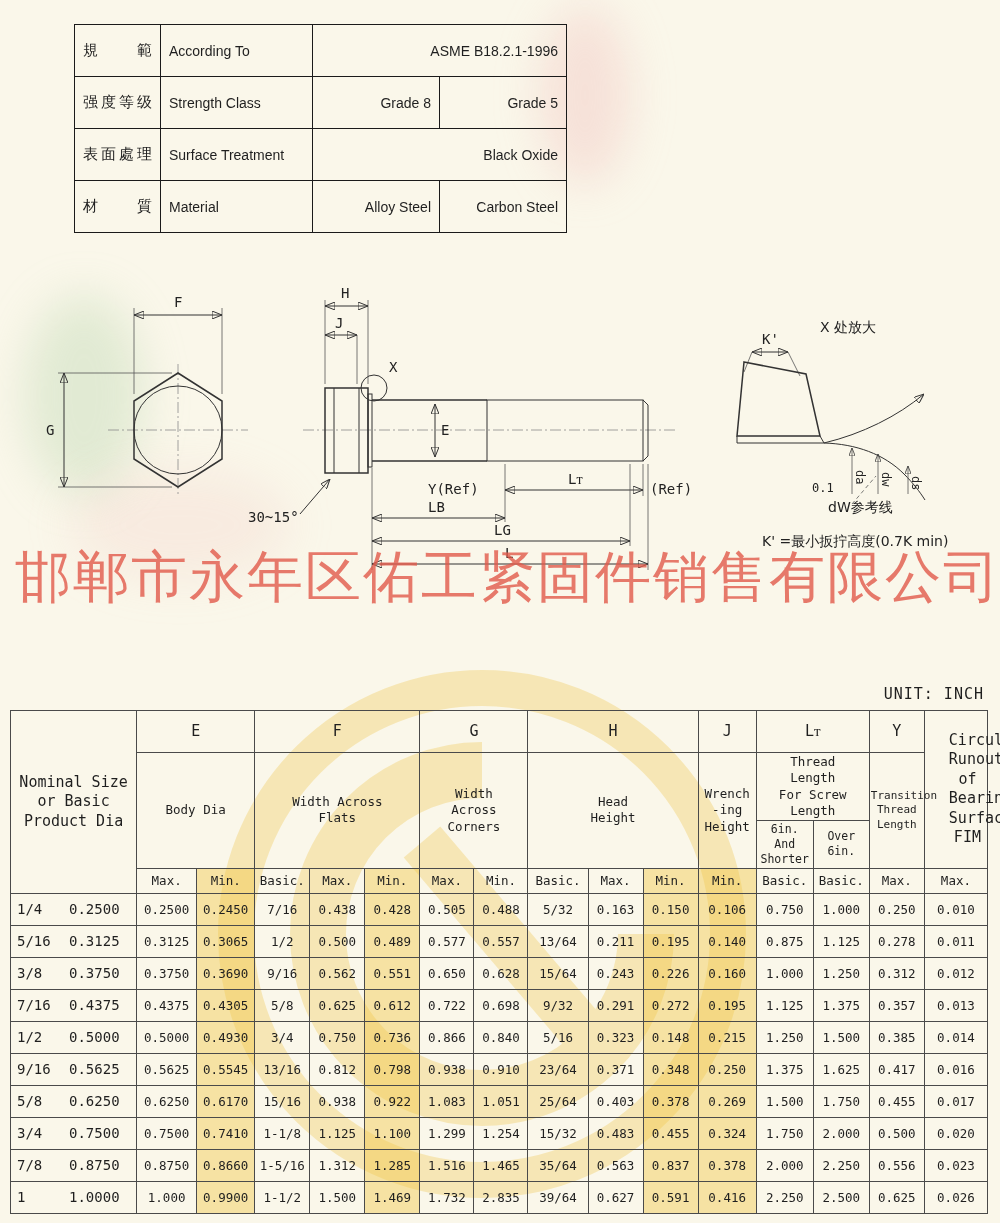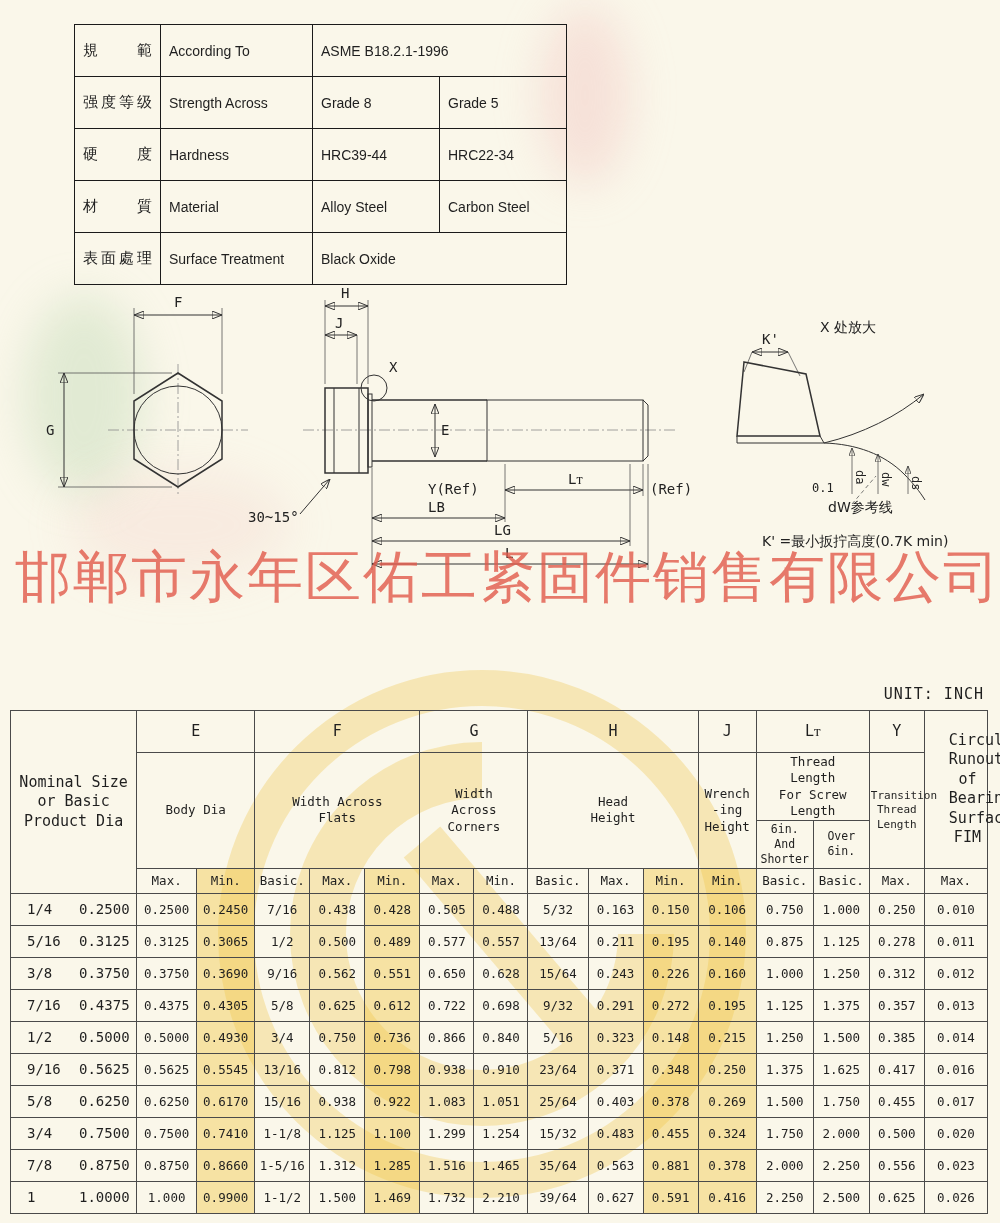--- a/index.html
+++ b/index.html
@@ -15,21 +15,21 @@
   .blotch { position:absolute; border-radius:50%; filter:blur(22px); pointer-events:none; z-index:0; }
   .b1 { left:24px; top:295px; width:120px; height:200px; background:rgba(170,205,160,0.30); }
   .b2 { left:540px; top:5px;  width:90px;  height:180px; background:rgba(238,180,180,0.32); }
   .b3 { left:70px;  top:470px; width:220px; height:110px; background:rgba(238,190,185,0.20); }
 
   
   .spec-table { position:absolute; top:24px; left:74px; border-collapse:collapse; z-index:2; background:transparent; }
   .spec-table td { border:1px solid #1a1a1a; height:28px; font-size:14px; padding:16px 8px; }
   .spec-table td.zh { width:86px; font-size:15px; text-align:justify; text-align-last:justify; font-family:"DejaVu Sans", sans-serif; }
   .spec-table td.en { width:152px; text-align:left; }
-  .spec-table td.v  { width:127px; text-align:left; }
+  .spec-table td.v  { width:127px; text-align:right; }
 
   
   .drawing { position:absolute; top:278px; left:0; z-index:1; }
   .drawing line, .drawing path, .drawing polygon, .drawing circle, .drawing rect { stroke:#333; fill:none; stroke-width:1; }
   .drawing .thick { stroke-width:1.5; }
   .drawing .cl { stroke:#8a8a8a; stroke-width:0.8; stroke-dasharray:11 3 2 3; }
   .drawing .ext { stroke-width:0.8; stroke:#555; }
   .drawing text { font-family:"DejaVu Sans Mono", monospace; font-size:14px; fill:#222; stroke:none; }
   .drawing text.cjk { font-family:"DejaVu Sans", sans-serif; font-size:14px; }
   .drawing text.small { font-size:12px; }
@@ -54,21 +54,21 @@
   .dim th, .dim td { border:1px solid #4a4a4a; text-align:center; font-weight:normal; background:transparent; }
   .dim th { font-size:12.5px; white-space:pre-line; line-height:1.3; padding:1px; }
   .dim tr.r-letter th { height:42px; font-size:15px; }
   .dim tr.r-desc  th { height:58px;margin-top:41px; }
   .dim tr.r-sub   th { height:38px; font-size:11.5px; }
   .dim tr.r-lab   th { height:25px; }
   .dim th.nomh { font-size:13px; }
   .dim th.fim  { font-size:12px;padding-left:24px; }
   .dim th.ysmall { font-size:11px; }
   .dim td { font-size:12.5px; height:32px; }
-  .dim td.nom { text-align:left; padding-left:16px; font-size:14px; }
+  .dim td.nom { text-align:left; padding-left:6px; font-size:14px; }
   .dim td.nom .frac { display:inline-block; width:52px; }
   .dim .hl { background:rgba(240,198,65,0.42); }
 </style>
 </head>
 <body>
 
 <div class="blotch b1"></div>
 <div class="blotch b2"></div>
 <div class="blotch b3"></div>
 
@@ -82,40 +82,34 @@
 
 <table class="spec-table">
   <tbody>
       <tr>
         <td class="zh">規範</td>
         <td class="en">According To</td>
         <td class="v" colspan="2">ASME B18.2.1-1996</td>
       </tr>
       <tr>
         <td class="zh">强度等级</td>
-        <td class="en">Strength Across</td>
+        <td class="en">Strength Class</td>
         <td class="v">Grade 8</td>
         <td class="v">Grade 5</td>
       </tr>
       <tr>
-        <td class="zh">硬度</td>
-        <td class="en">Hardness</td>
-        <td class="v">HRC39-44</td>
-        <td class="v">HRC22-34</td>
+        <td class="zh">表面處理</td>
+        <td class="en">Surface Treatment</td>
+        <td class="v" colspan="2">Black  Oxide</td>
       </tr>
       <tr>
         <td class="zh">材質</td>
         <td class="en">Material</td>
         <td class="v">Alloy Steel</td>
         <td class="v">Carbon Steel</td>
-      </tr>
-      <tr>
-        <td class="zh">表面處理</td>
-        <td class="en">Surface Treatment</td>
-        <td class="v" colspan="2">Black  Oxide</td>
       </tr>
     </tbody>
 </table>
 
 <svg class="drawing" width="1000" height="350" viewBox="0 0 1000 350">
   <defs>
     <marker id="arr" markerWidth="10" markerHeight="8" refX="10" refY="4" orient="auto-start-reverse">
       <path d="M0,0 L10,4 L0,8 Z" fill="#333" stroke="none"></path>
     </marker>
     <pattern id="thr" x="487" y="122" width="7" height="61" patternUnits="userSpaceOnUse">
@@ -450,36 +444,36 @@
           <td class="nom"><span class="frac">7/8</span><span>0.8750</span></td>
           <td>0.8750</td>
           <td class="hl">0.8660</td>
           <td>1-5/16</td>
           <td>1.312</td>
           <td class="hl">1.285</td>
           <td>1.516</td>
           <td>1.465</td>
           <td>35/64</td>
           <td>0.563</td>
-          <td class="hl">0.881</td>
+          <td class="hl">0.837</td>
           <td class="hl">0.378</td>
           <td>2.000</td>
           <td>2.250</td>
           <td>0.556</td>
           <td>0.023</td>
         </tr>
         <tr>
           <td class="nom"><span class="frac">1</span><span>1.0000</span></td>
           <td>1.000</td>
           <td class="hl">0.9900</td>
           <td>1-1/2</td>
           <td>1.500</td>
           <td class="hl">1.469</td>
           <td>1.732</td>
-          <td>2.210</td>
+          <td>2.835</td>
           <td>39/64</td>
           <td>0.627</td>
           <td class="hl">0.591</td>
           <td class="hl">0.416</td>
           <td>2.250</td>
           <td>2.500</td>
           <td>0.625</td>
           <td>0.026</td>
         </tr>
       </tbody>

